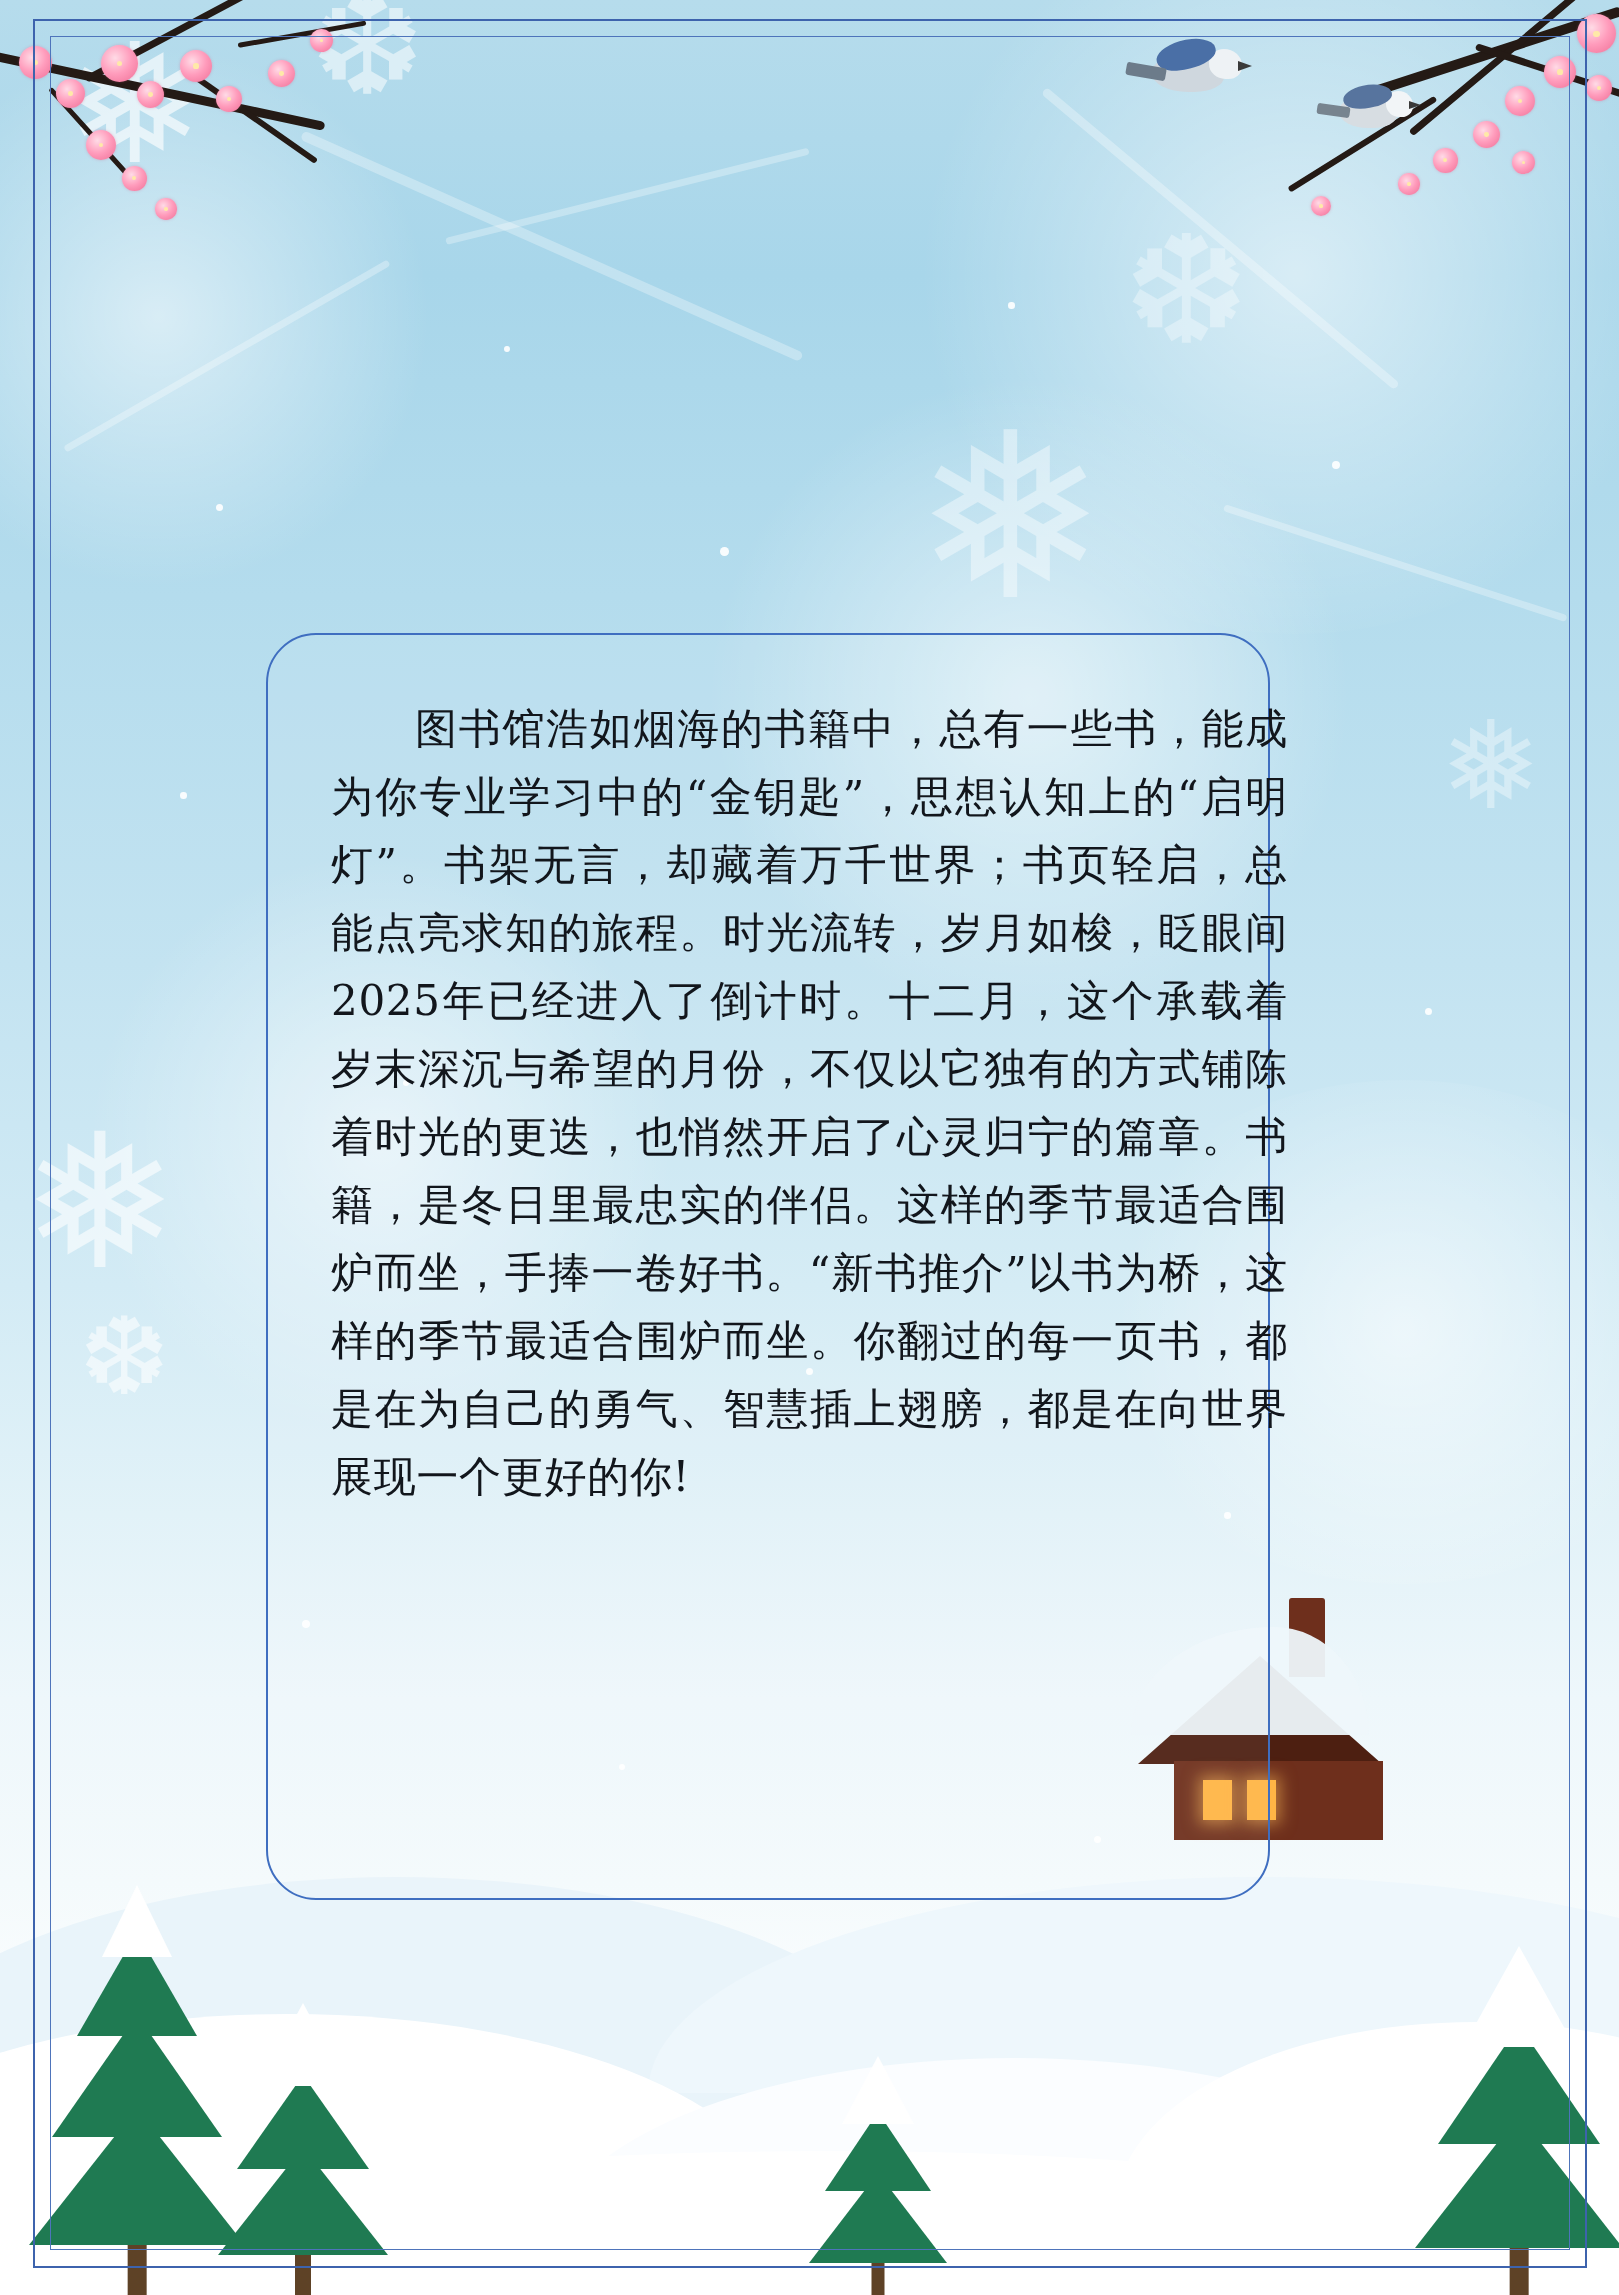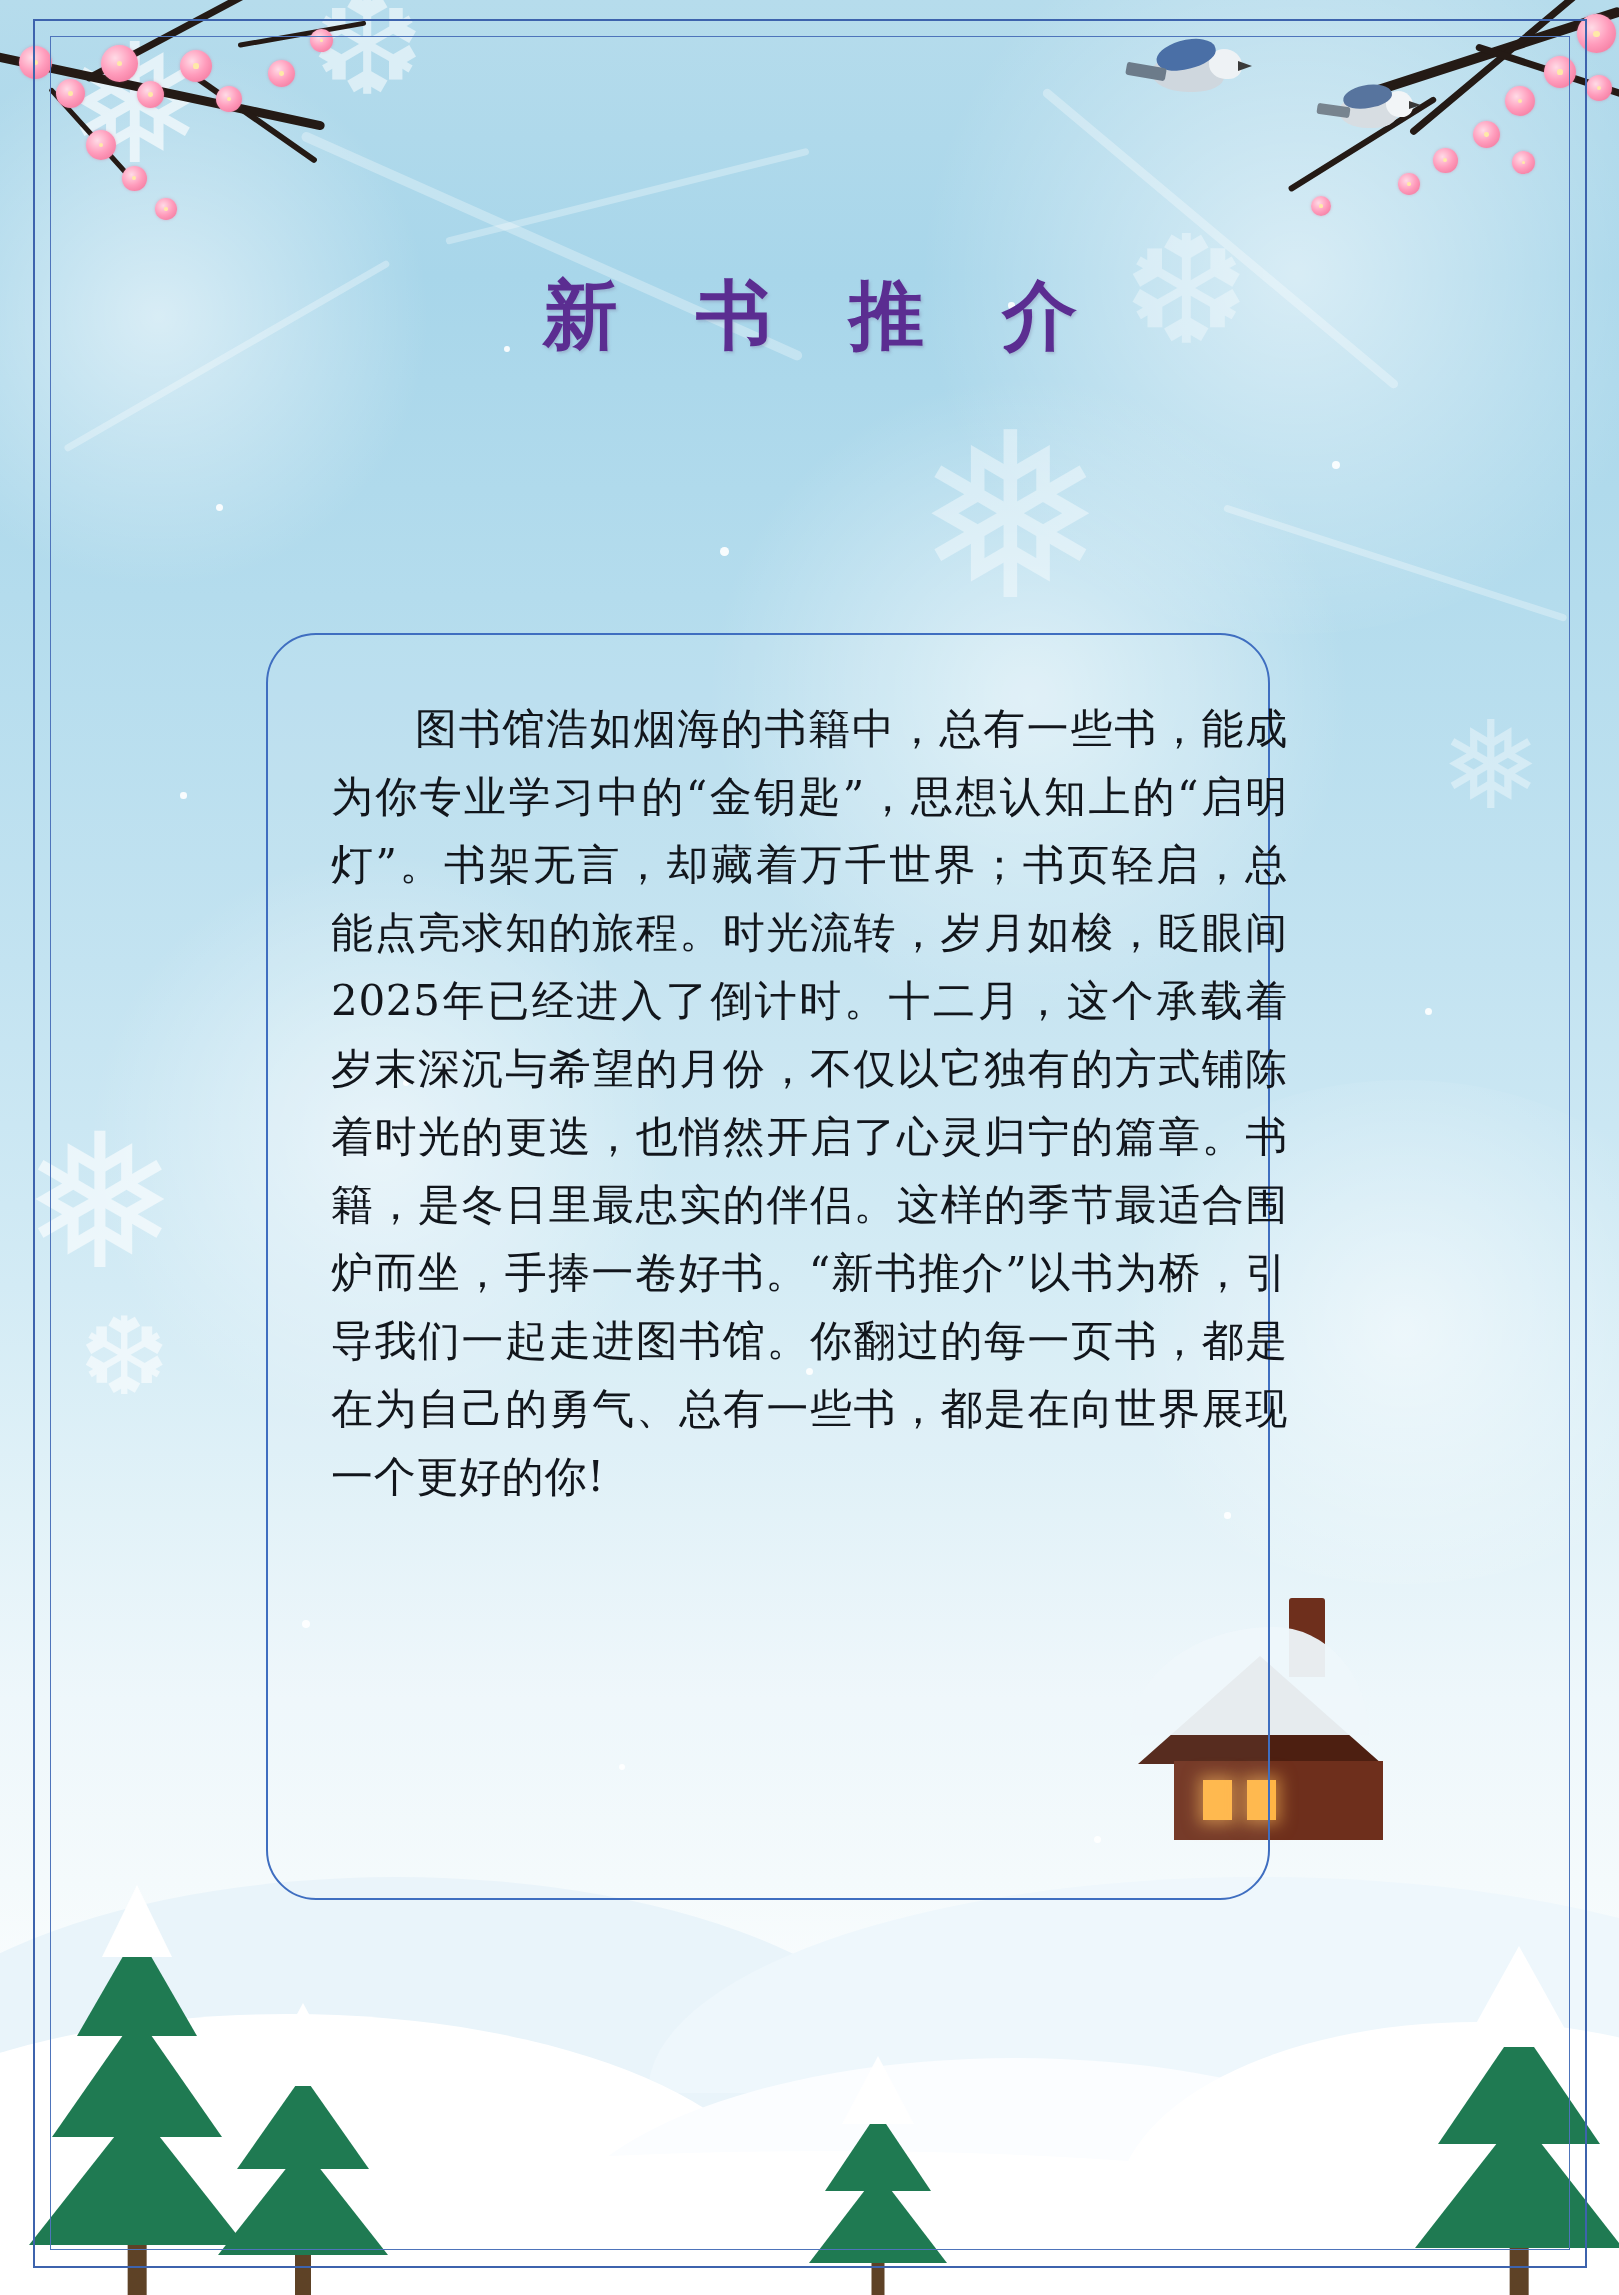--- a/index.html
+++ b/index.html
@@ -365,19 +365,18 @@
     <div class="bird-body" style="left:21.6px;top:17.3px;width:58px;height:32px;background:#d7dde2;"></div>
     <div class="bird-body" style="left:69px;top:11.5px;width:27px;height:26px;background:#f2f5f7;"></div>
     <div class="bird-body" style="left:26px;top:5.8px;width:49px;height:23px;background:#57749e;transform:rotate(-12deg);"></div>
     <div class="bird-body" style="left:0px;top:26px;width:33px;height:10.8px;background:#77848f;border-radius:2.9px;transform:rotate(8deg);"></div>
     <div style="position:absolute;left:92px;top:21.6px;width:0;height:0;border-top:4.3px solid transparent;border-bottom:4.3px solid transparent;border-left:12.2px solid #3a3a3a;"></div>
   </div>
 
   <div class="frame-outer"></div>
   <div class="frame-inner"></div>
 
-  <div class="title">新 书 推 介</div>
 
   <div class="card"></div>
-  <div class="card-text">图书馆浩如烟海的书籍中，总有一些书，能成为你专业学习中的“金钥匙”，思想认知上的“启明灯”。书架无言，却藏着万千世界；书页轻启，总能点亮求知的旅程。时光流转，岁月如梭，眨眼间2025年已经进入了倒计时。十二月，这个承载着岁末深沉与希望的月份，不仅以它独有的方式铺陈着时光的更迭，也悄然开启了心灵归宁的篇章。书籍，是冬日里最忠实的伴侣。这样的季节最适合围炉而坐，手捧一卷好书。“新书推介”以书为桥，引导我们一起走进图书馆。你翻过的每一页书，都是在为自己的勇气、总有一些书，都是在向世界展现一个更好的你!</div>
+  <div class="card-text">图书馆浩如烟海的书籍中，总有一些书，能成为你专业学习中的“金钥匙”，思想认知上的“启明灯”。书架无言，却藏着万千世界；书页轻启，总能点亮求知的旅程。时光流转，岁月如梭，眨眼间2025年已经进入了倒计时。十二月，这个承载着岁末深沉与希望的月份，不仅以它独有的方式铺陈着时光的更迭，也悄然开启了心灵归宁的篇章。书籍，是冬日里最忠实的伴侣。这样的季节最适合围炉而坐，手捧一卷好书。“新书推介”以书为桥，这样的季节最适合围炉而坐。你翻过的每一页书，都是在为自己的勇气、智慧插上翅膀，都是在向世界展现一个更好的你!</div>
 
 </div>
 
 
 </body></html>

